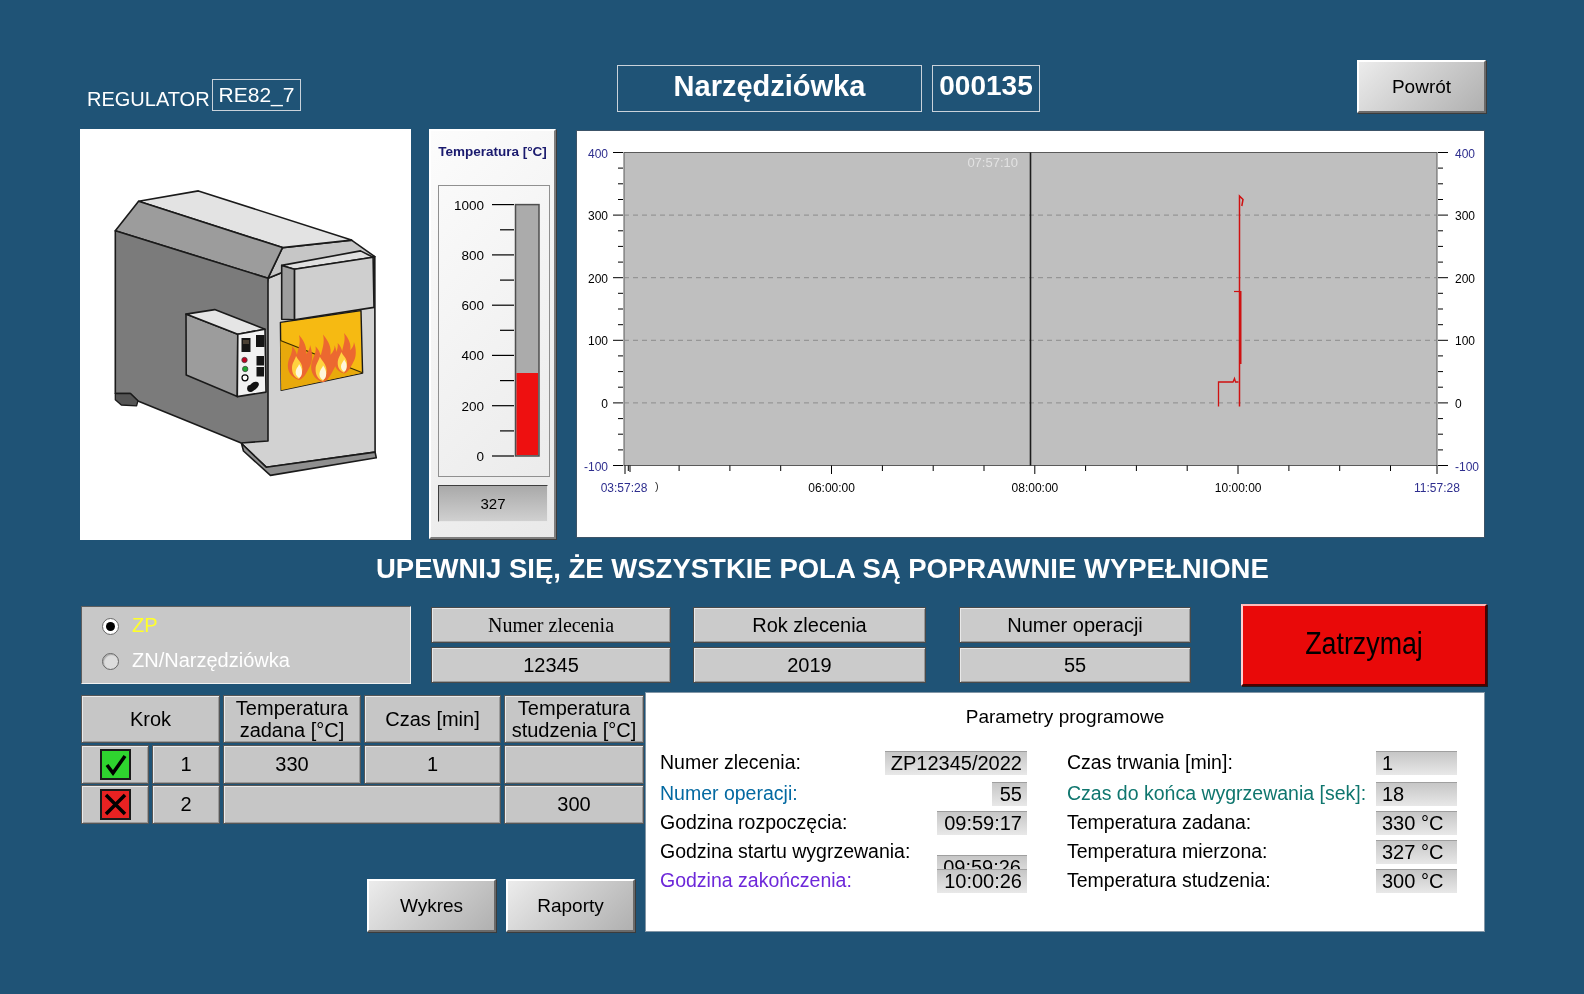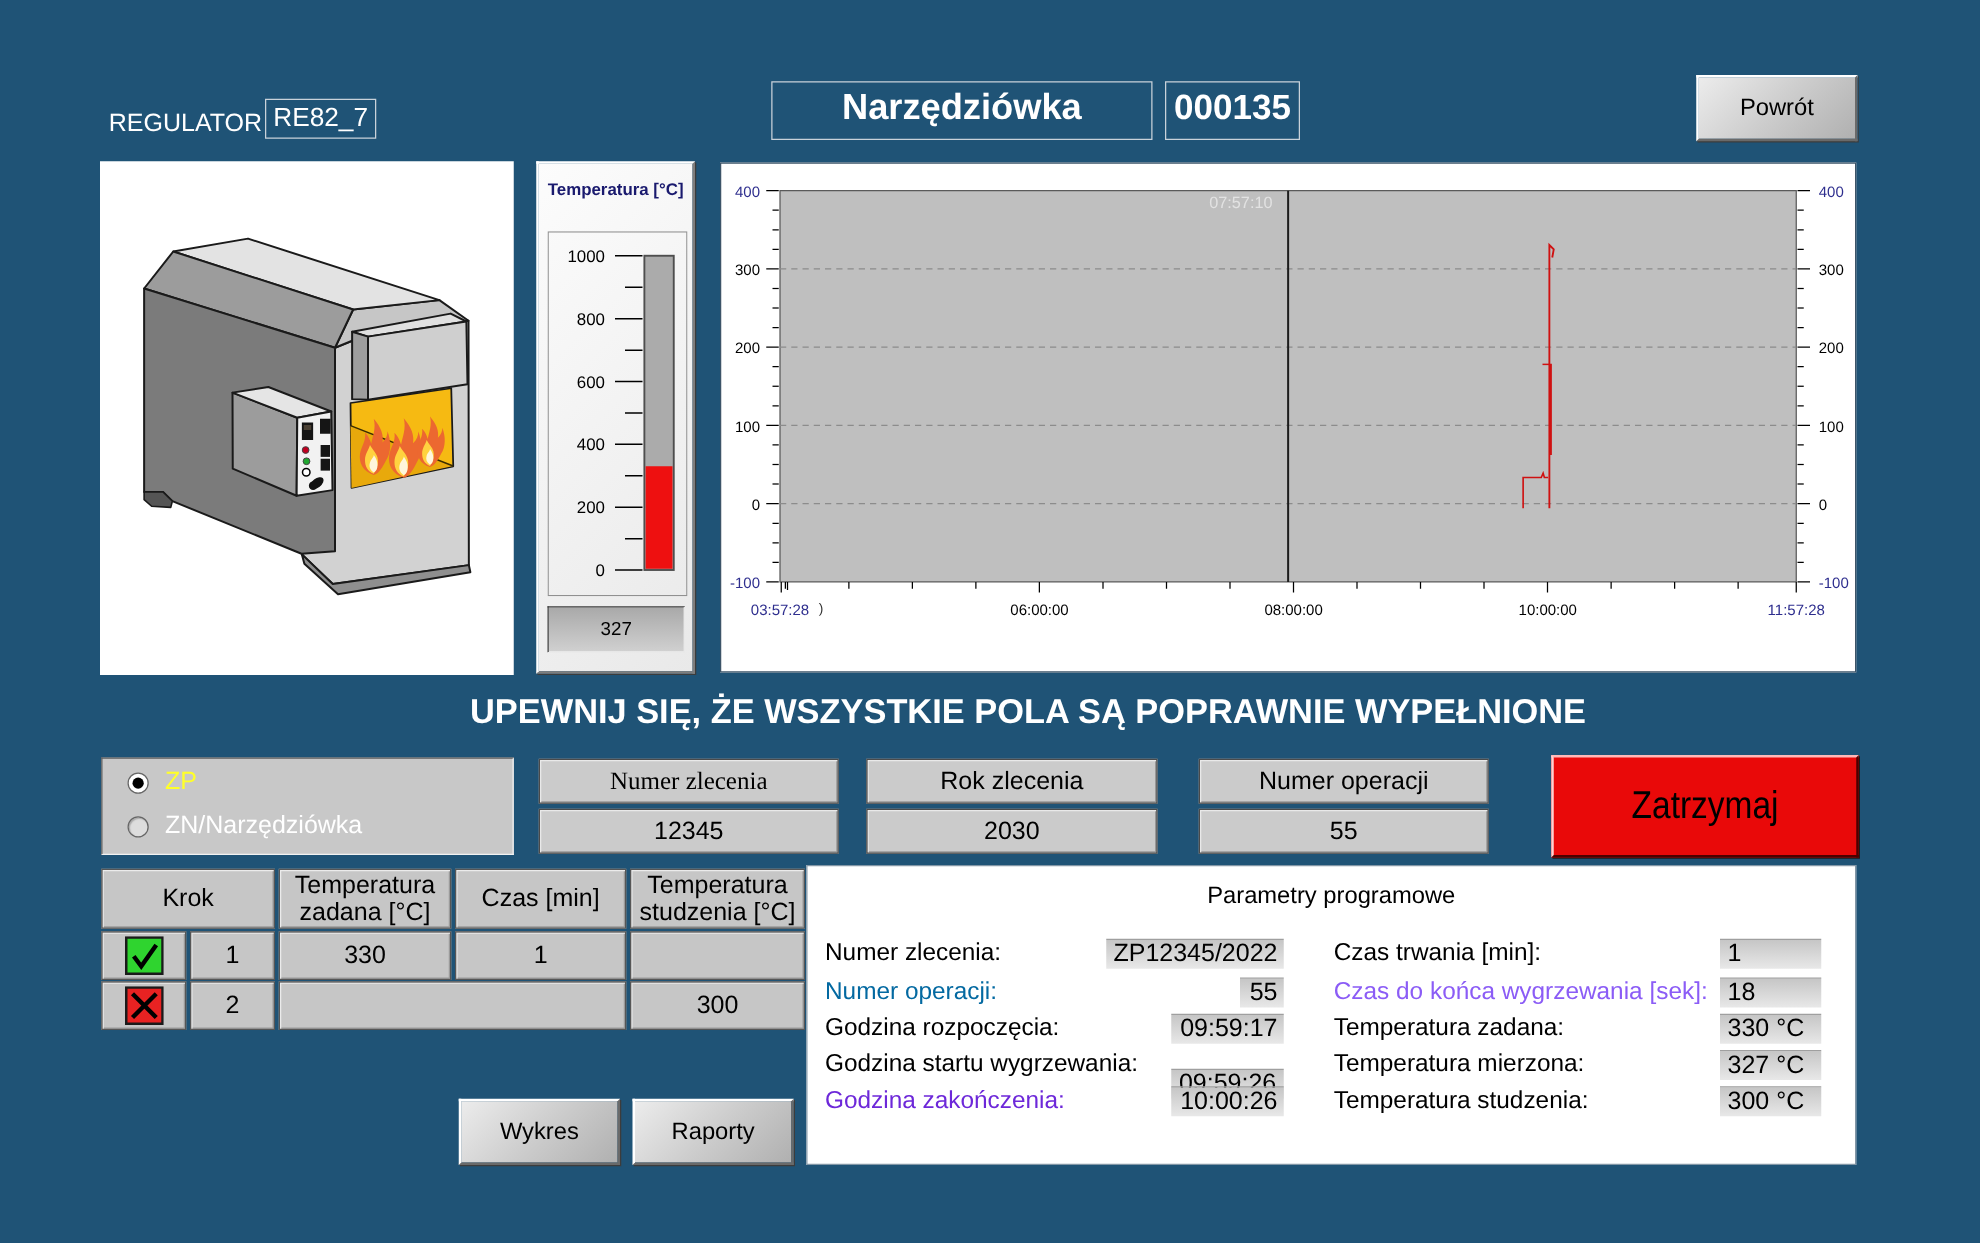--- a/index.html
+++ b/index.html
@@ -229,21 +229,21 @@
  <div class="abs" style="left:20px;top:11px;width:15px;height:15px;border-radius:50%;background:#fff;border:1px solid #666;"></div>
  <div class="abs" style="left:24px;top:15px;width:9px;height:9px;border-radius:50%;background:#000;"></div>
  <div class="abs" style="left:50px;top:7px;font-size:20px;color:#ffff29;">ZP</div>
  <div class="abs" style="left:20px;top:46px;width:15px;height:15px;border-radius:50%;background:#ddd;border:1px solid #666;box-shadow:inset 1px 1px 1px #aaa;"></div>
  <div class="abs" style="left:50px;top:42px;font-size:20px;color:#fff;">ZN/Narzędziówka</div>
 </div>
 
 <div class="abs gbox" style="left:431px;top:607px;width:240px;height:36px;font-size:20px;line-height:34px;font-family:Liberation Serif, serif;">Numer zlecenia</div>
 <div class="abs gbox" style="left:431px;top:647px;width:240px;height:36px;font-size:20px;line-height:34px;">12345</div>
 <div class="abs gbox" style="left:693px;top:607px;width:233px;height:36px;font-size:20px;line-height:34px;">Rok zlecenia</div>
-<div class="abs gbox" style="left:693px;top:647px;width:233px;height:36px;font-size:20px;line-height:34px;">2030</div>
+<div class="abs gbox" style="left:693px;top:647px;width:233px;height:36px;font-size:20px;line-height:34px;">2019</div>
 <div class="abs gbox" style="left:959px;top:607px;width:232px;height:36px;font-size:20px;line-height:34px;">Numer operacji</div>
 <div class="abs gbox" style="left:959px;top:647px;width:232px;height:36px;font-size:20px;line-height:34px;">55</div>
 
 <div class="abs" style="left:1241px;top:604px;width:246px;height:82px;background:#e90909;border:2px solid;border-color:#ffb9b9 #4d0000 #4d0000 #ffd2d2;box-shadow:1px 1px 0 #1c1c1c;box-sizing:border-box;text-align:center;line-height:76px;font-size:31px;font-weight:normal;color:#000;"><span style="display:inline-block;transform:scaleX(0.864);">Zatrzymaj</span></div>
 
 <div class="cell" style="left:81px;top:695px;width:139px;height:48px;font-size:20px;line-height:46px;">Krok</div>
 <div class="cell" style="left:223px;top:695px;width:138px;height:48px;font-size:20px;">
     <div style="margin-top:1px;line-height:22px;">Temperatura<br>zadana [°C]</div>
   </div>
 <div class="cell" style="left:364px;top:695px;width:137px;height:48px;font-size:20px;line-height:46px;">Czas [min]</div>
@@ -267,21 +267,21 @@
 <div class="cell" style="left:504px;top:785px;width:140px;height:39px;font-size:20px;line-height:37px;">300</div>
 
 <div class="abs" style="left:645px;top:692px;width:840px;height:240px;background:#fff;border:1px solid #8296a6;box-sizing:border-box;">
  <div style="text-align:center;margin-top:13px;font-size:19px;color:#000;">Parametry programowe</div>
 <div class="abs" style="left:14px;top:57.7px;font-size:19.5px;color:#000;">Numer zlecenia:</div>
 <div class="vbox" style="left:239px;top:57.7px;width:142px;height:24px;border-top:1px solid #9f9f9f;font-size:20px;text-align:right;line-height:23px;padding-right:5px;box-sizing:border-box;">ZP12345/2022</div>
 <div class="abs" style="left:421px;top:57.7px;font-size:19.5px;color:#000;">Czas trwania [min]:</div>
 <div class="vbox" style="left:730px;top:57.7px;width:81px;height:24px;border-top:1px solid #9f9f9f;font-size:20px;text-align:left;line-height:23px;padding-left:6px;box-sizing:border-box;">1</div>
 <div class="abs" style="left:14px;top:89.0px;font-size:19.5px;color:#0369a1;">Numer operacji:</div>
 <div class="vbox" style="left:346px;top:89.0px;width:35px;height:24px;border-top:1px solid #9f9f9f;font-size:20px;text-align:right;line-height:23px;padding-right:5px;box-sizing:border-box;">55</div>
-<div class="abs" style="left:421px;top:89.0px;font-size:19.5px;color:#8b5cf6;">Czas do końca wygrzewania [sek]:</div>
+<div class="abs" style="left:421px;top:89.0px;font-size:19.5px;color:#0f766e;">Czas do końca wygrzewania [sek]:</div>
 <div class="vbox" style="left:730px;top:89.0px;width:81px;height:24px;border-top:1px solid #9f9f9f;font-size:20px;text-align:left;line-height:23px;padding-left:6px;box-sizing:border-box;">18</div>
 <div class="abs" style="left:14px;top:118.3px;font-size:19.5px;color:#000;">Godzina rozpoczęcia:</div>
 <div class="vbox" style="left:291px;top:118.3px;width:90px;height:24px;border-top:1px solid #9f9f9f;font-size:20px;text-align:right;line-height:23px;padding-right:5px;box-sizing:border-box;">09:59:17</div>
 <div class="abs" style="left:421px;top:118.3px;font-size:19.5px;color:#000;">Temperatura zadana:</div>
 <div class="vbox" style="left:730px;top:118.3px;width:81px;height:24px;border-top:1px solid #9f9f9f;font-size:20px;text-align:left;line-height:23px;padding-left:6px;box-sizing:border-box;">330 °C</div>
 <div class="abs" style="left:14px;top:147.2px;font-size:19.5px;color:#000;">Godzina startu wygrzewania:</div>
 <div class="vbox" style="left:291px;top:162px;width:90px;height:24px;border-top:1px solid #9f9f9f;font-size:20px;text-align:right;line-height:23px;padding-right:6px;box-sizing:border-box;">09:59:26</div>
 <div class="abs" style="left:421px;top:147.2px;font-size:19.5px;color:#000;">Temperatura mierzona:</div>
 <div class="vbox" style="left:730px;top:147.2px;width:81px;height:24px;border-top:1px solid #9f9f9f;font-size:20px;text-align:left;line-height:23px;padding-left:6px;box-sizing:border-box;">327 °C</div>
 <div class="abs" style="left:14px;top:176.3px;font-size:19.5px;color:#6d28d9;">Godzina zakończenia:</div>

